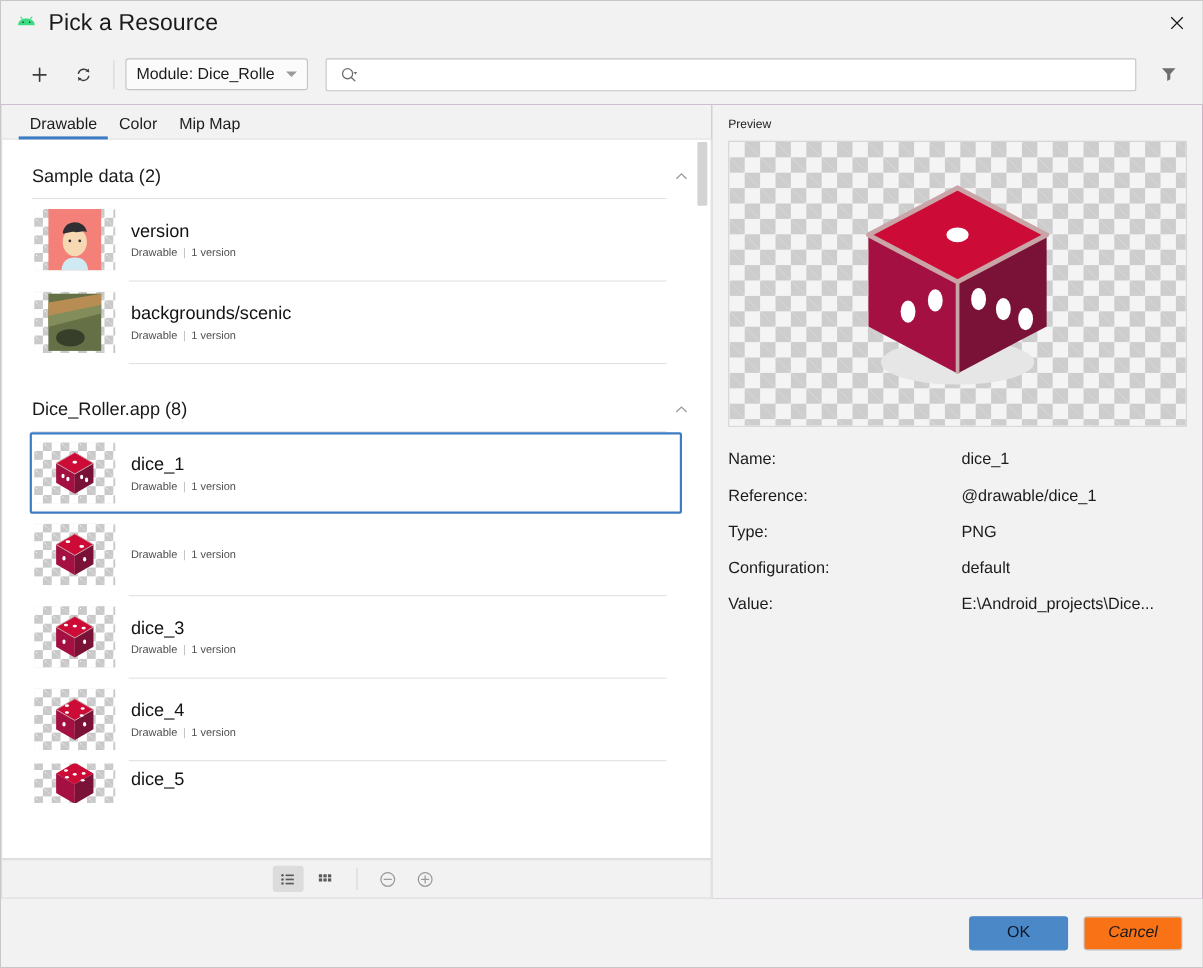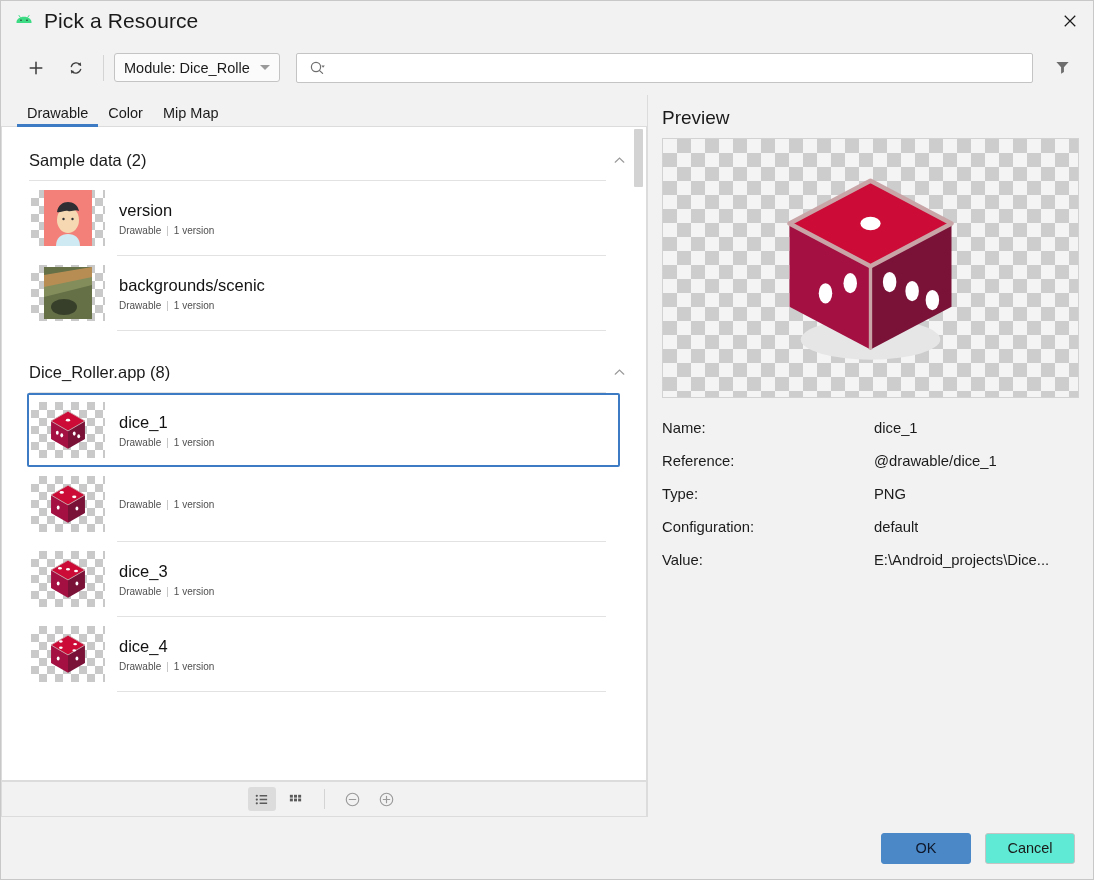--- a/index.html
+++ b/index.html
@@ -169,21 +169,21 @@
   }
 
   
   .right-pane {
     flex: 1 1 auto; min-width: 0;
     padding: 12px 14px 0 14px;
     background: #f2f2f2;
     border-left: 1px solid #dcdcdc;
     display: flex; flex-direction: column;
   }
-  .preview-label { font-size: 19px; color: #1b1b1b; margin: 0 0 9px 0; }
+  .preview-label { font-size: 11px; color: #1b1b1b; margin: 0 0 9px 0; }
   .preview-box {
     height: 260px; flex: 0 0 260px;
     border: 1px solid #d2d2d2;
     position: relative; overflow: hidden;
   }
   .preview-checker {
     position: absolute; inset: 0;
     background-image:
       linear-gradient(45deg, #cdcdcd 25%, transparent 25%, transparent 75%, #cdcdcd 75%),
       linear-gradient(45deg, #cdcdcd 25%, transparent 25%, transparent 75%, #cdcdcd 75%);
@@ -219,21 +219,21 @@
     padding-right: 18px; gap: 14px;
     background: #f2f2f2;
   }
   .btn {
     height: 31px; min-width: 90px;
     border-radius: 3px; font-size: 14.5px;
     display: flex; align-items: center; justify-content: center;
     cursor: pointer; font-family: "Liberation Sans", sans-serif;
   }
   .btn-ok { background: #4a88c7; color: #0f172a; border: 1px solid #4a88c7; }
-  .btn-cancel { background: #5eead4; color: #1a1a1a; border: 1px solid #c4c4c4; }
+  .btn-cancel { background: #f97316; color: #1a1a1a; border: 1px solid #c4c4c4; font-style: italic; }
 </style>
 </head>
 <body>
 
 <div class="dialog">
 
   <div class="titlebar">
     <span class="android-icon">
       <svg viewBox="0 0 24 24" width="20" height="20">
         <path d="M3 13.5c0-3.6 4-6.5 9-6.5s9 2.9 9 6.5v.8H3v-.8z" fill="#3ddc84"></path>
@@ -470,20 +470,40 @@
             </span>
             <span class="row-texts">
               <span class="row-name">dice_4</span>
               <span class="row-meta">
                 <span>Drawable</span><span class="pipe">|</span><span>1 version</span>
               </span>
             </span>
           </div>
           <div class="row-sep"></div>
 
+          <div class="res-row" style="height:40px; overflow:hidden;">
+            <span class="thumb">
+              <span class="checker"></span>
+              <span class="thumb-art">
+                <svg viewBox="0 0 56 56" width="50" height="50">
+                  <path d="M28 7 L47 18 L28 29 L9 18z" fill="#cc0b36"></path>
+                  <path d="M9 18 L28 29 L28 49 L9 38z" fill="#a31041"></path>
+                  <path d="M47 18 L28 29 L28 49 L47 38z" fill="#7a1238"></path>
+                  <ellipse cx="19" cy="15" rx="2" ry="1.3" fill="#fff"></ellipse>
+                  <ellipse cx="37" cy="18" rx="2" ry="1.3" fill="#fff"></ellipse>
+                  <ellipse cx="28" cy="19" rx="2" ry="1.3" fill="#fff"></ellipse>
+                  <ellipse cx="20" cy="22" rx="2" ry="1.3" fill="#fff"></ellipse>
+                  <ellipse cx="36" cy="25" rx="2" ry="1.3" fill="#fff"></ellipse>
+                </svg>
+              </span>
+            </span>
+            <span class="row-texts">
+              <span class="row-name">dice_5</span>
+            </span>
+          </div>
 
         </div>
 
         <div class="scrollbar-track">
           <div class="scrollbar-thumb"></div>
         </div>
       </div>
 
       <div class="view-toolbar">
         <span class="vt-btn active">

